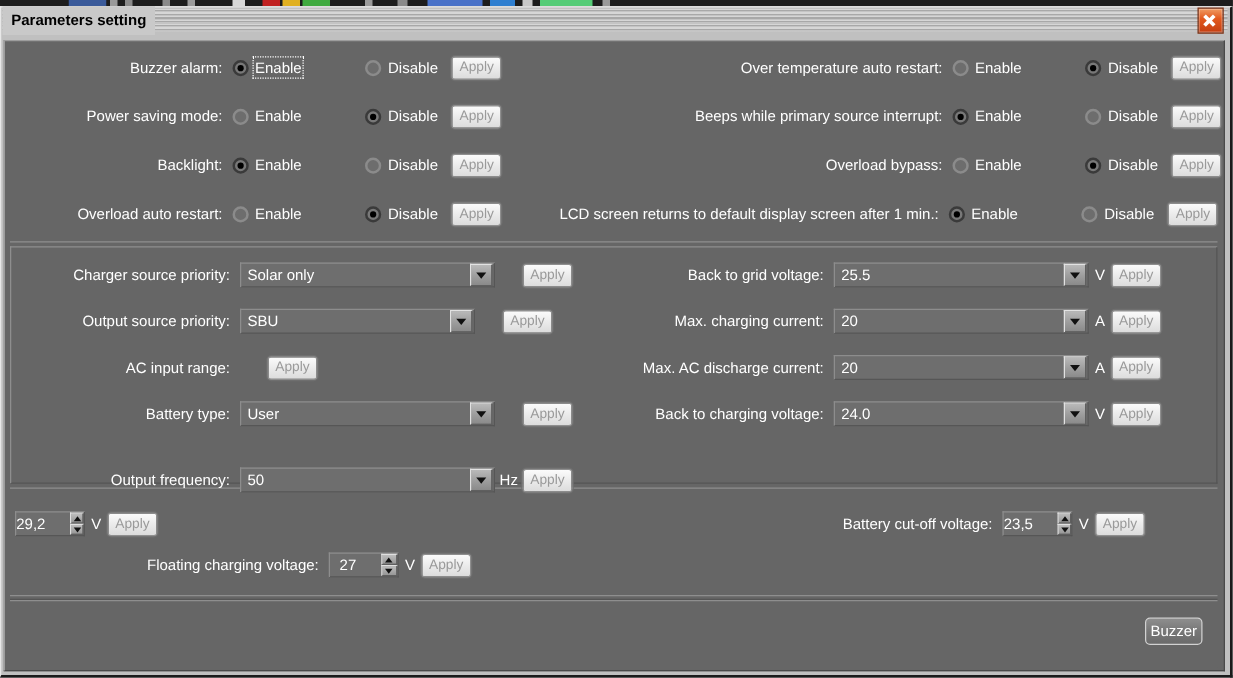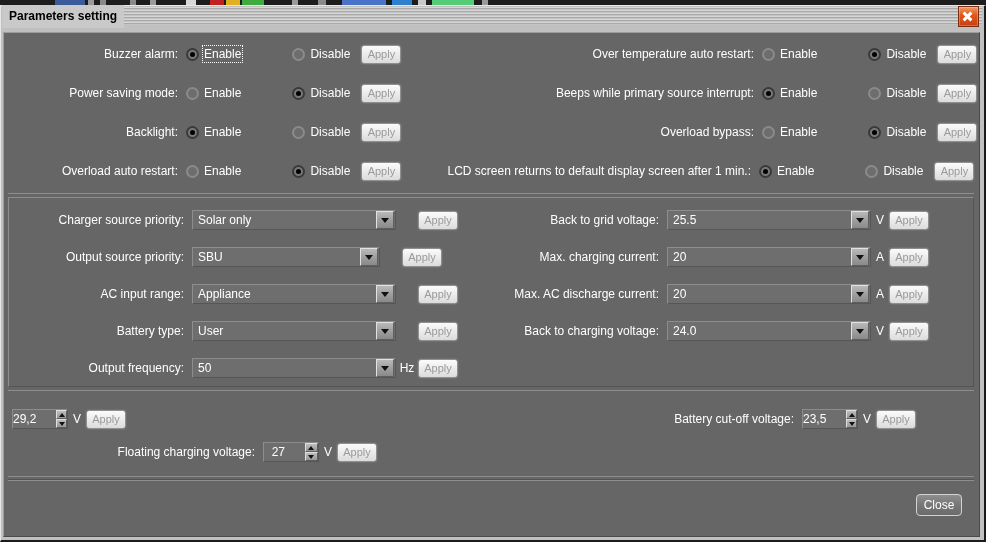--- a/index.html
+++ b/index.html
@@ -364,21 +364,21 @@
     <div class="divider-line" id="div-a"></div>
 
     <div class="panel bordered" id="panel-combos"></div>
     <div class="divider-line" id="div-b"></div>
 
     <div class="panel" id="panel-spinners"></div>
     <div class="divider-line" id="div-c"></div>
     <div class="divider-line" id="div-d"></div>
 
     <div class="panel" id="panel-footer">
-      <div id="close-button">Close</div>
+      <div id="close-button">Buzzer</div>
     </div>
 
     <div id="rows-host">
         <div class="row" style="left: 8px; top: 10px;">
           <div class="label" style="width: 166px;">Buzzer alarm:</div>
           <div class="radio-group">
             <div class="radio-opt">
               <span class="radio-dot on"></span>
               <span class="radio-label focused">Enable</span>
             </div>
@@ -500,37 +500,33 @@
           <div class="label" style="width: 172px;">Output source priority:</div>
           <div class="combo" style="width: 188px;">
             <div class="combo-value">SBU</div>
             <div class="combo-arrow"></div>
           </div>
           <div class="unit" style="width: 22px;"></div>
           <div class="btn-apply">Apply</div>
         </div>
         <div class="row" style="left: 8px; top: 250px;">
           <div class="label" style="width: 172px;">AC input range:</div>
-          <div class="combo" style="width: 204px;">
-            <div class="combo-value">Appliance</div>
-            <div class="combo-arrow"></div>
-          </div>
           <div class="unit" style="width: 22px;"></div>
           <div class="btn-apply">Apply</div>
         </div>
         <div class="row" style="left: 8px; top: 287px;">
           <div class="label" style="width: 172px;">Battery type:</div>
           <div class="combo" style="width: 204px;">
             <div class="combo-value">User</div>
             <div class="combo-arrow"></div>
           </div>
           <div class="unit" style="width: 22px;"></div>
           <div class="btn-apply">Apply</div>
         </div>
-        <div class="row" style="left: 8px; top: 324px;">
+        <div class="row" style="left: 8px; top: 340px;">
           <div class="label" style="width: 172px;">Output frequency:</div>
           <div class="combo" style="width: 204px;">
             <div class="combo-value">50</div>
             <div class="combo-arrow"></div>
           </div>
           <div class="unit" style="width: 22px;">Hz</div>
           <div class="btn-apply">Apply</div>
         </div>
         <div class="row" style="left: 470px; top: 176px;">
           <div class="label" style="width: 185px;">Back to grid voltage:</div>

